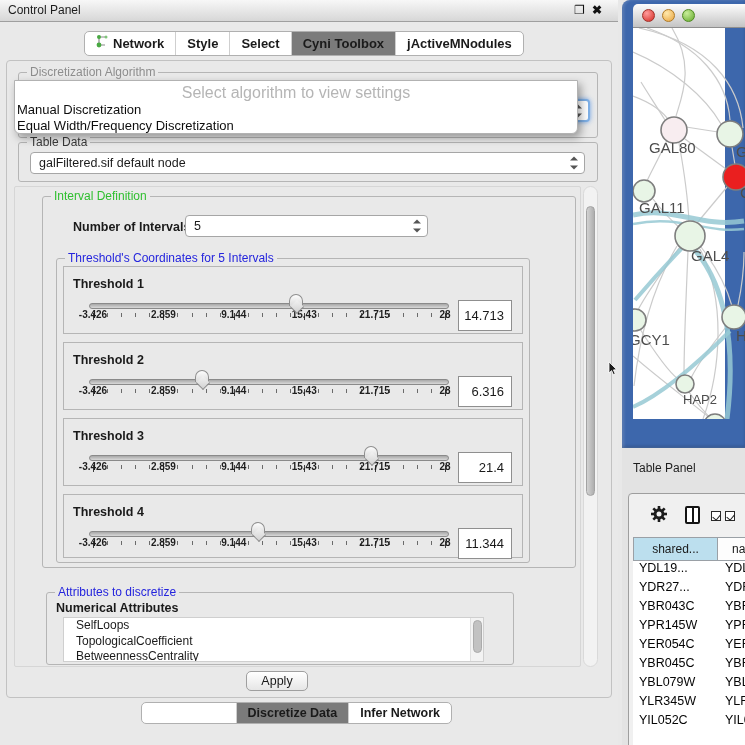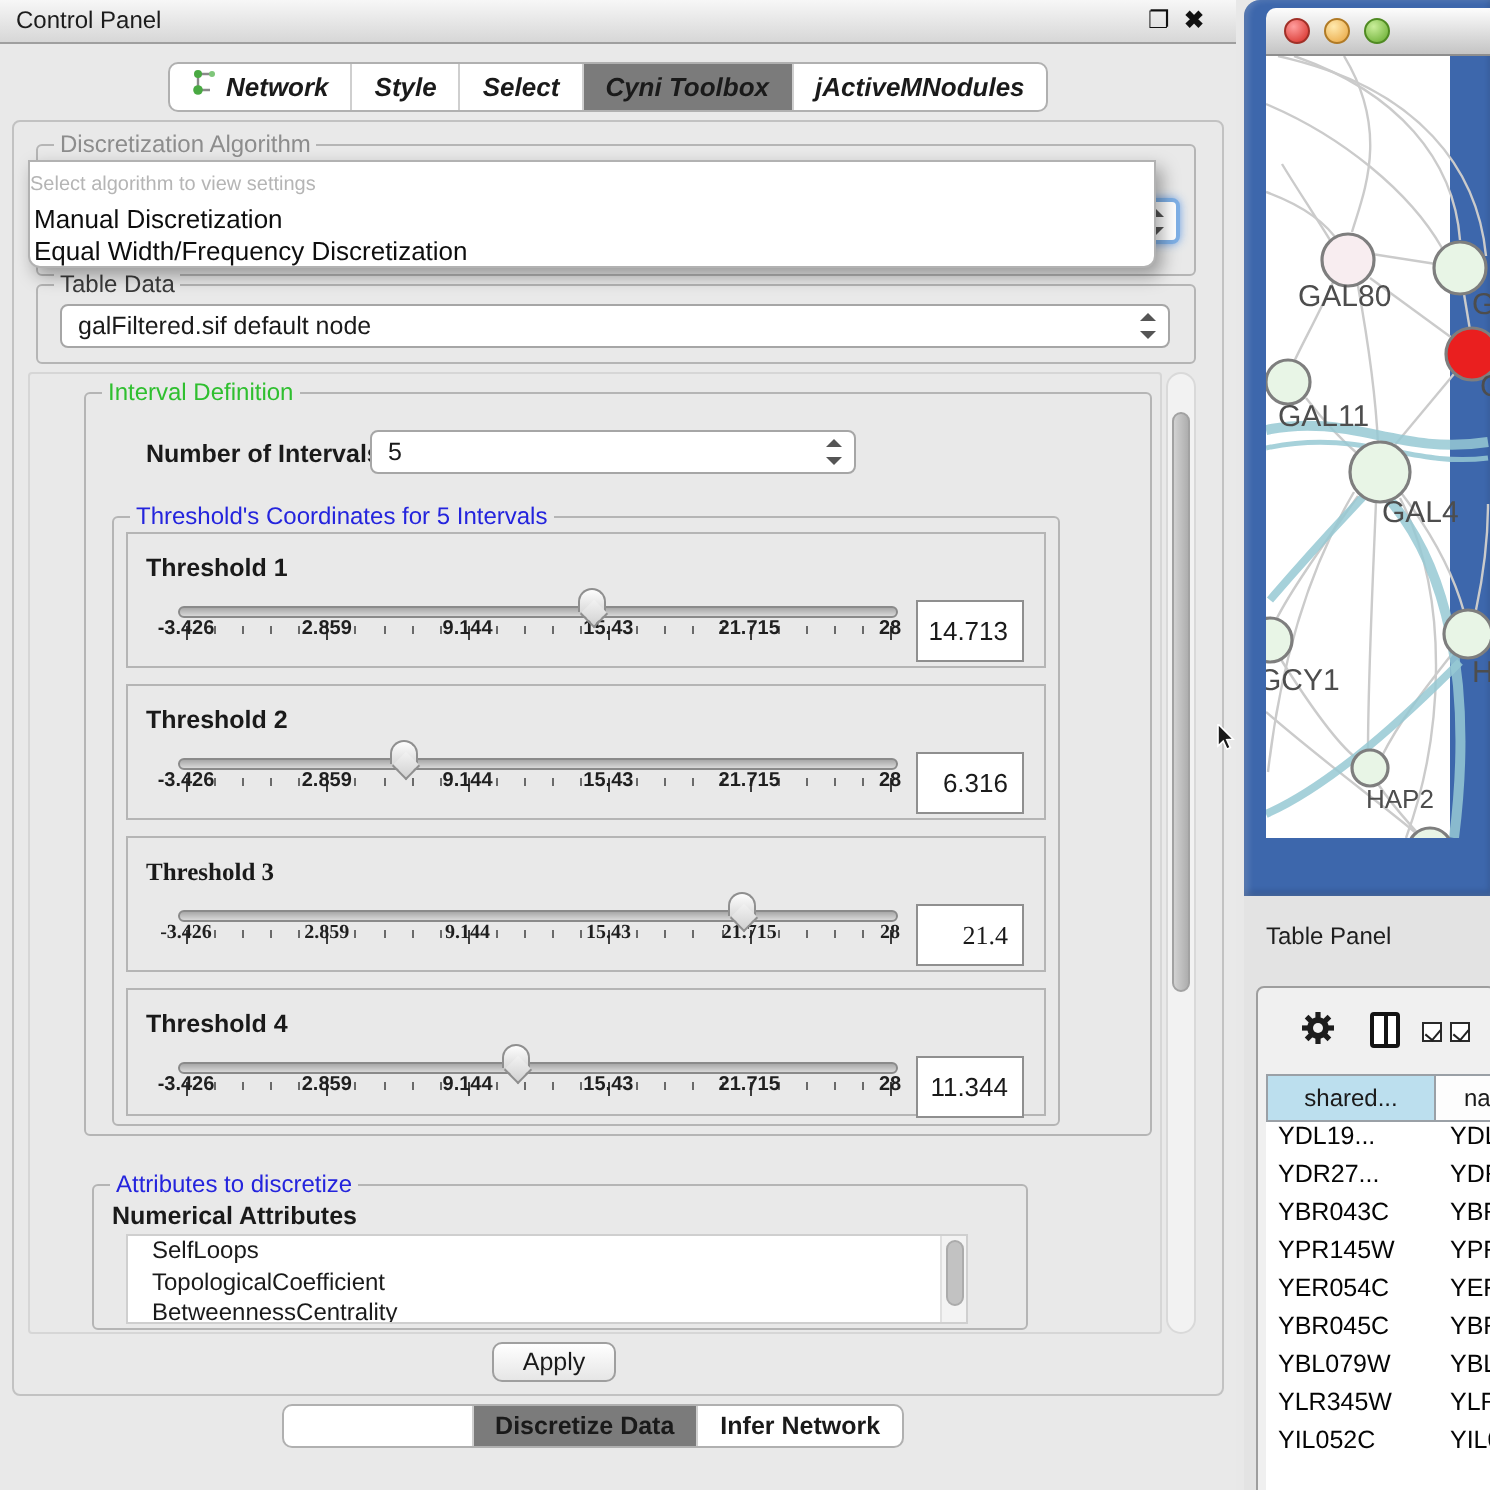--- a/index.html
+++ b/index.html
@@ -10,21 +10,21 @@
 
   
   #control-panel { left:0; top:0; width:618px; height:745px; background:#e9e9e9; }
   .titlebar { left:0; top:0; width:618px; height:22px;
     background:linear-gradient(#f7f7f7,#d7d7d7); border-bottom:1px solid #9f9f9f;
     font-size:12px; line-height:21px; padding-left:8px; color:#1c1c1c; }
   .tb-float { left:574px; top:3px; font-size:12px; color:#111; }
   .tb-close { left:592px; top:3px; font-size:12px; font-weight:bold; color:#111; }
 
   .tabbar { display:flex; background:#fff; border:1px solid #b0b0b0; border-radius:5px; overflow:hidden; }
-  #top-tabs { left:84px; top:31px; height:25px;font-style:italic; }
+  #top-tabs { left:84px; top:31px; height:25px; }
   #top-tabs .tab { padding:0 11px; line-height:23px; font-size:13px; font-weight:600; color:#1a1a1a;
     border-left:1px solid #cfcfcf; display:flex; align-items:center; gap:5px; }
   #top-tabs .tab:first-child { border-left:none; }
   .tab.selected { background:var(--tab_selected_bg,#7b7b7b); color:#e3e3e3; border-left-color:#6f6f6f; }
   #bottom-tabs { left:141px; top:702px; height:22px; }
   #bottom-tabs .tab { padding:0 11px; line-height:20px; font-size:12.5px; font-weight:700; color:#1a1a1a;
     border-left:1px solid #cfcfcf; }
   #bottom-tabs .tab:first-child { border-left:none;margin-top:32px; }
 
   .content-frame { left:6px; top:60px; width:606px; height:638px;
@@ -46,21 +46,21 @@
     border:4px solid transparent; border-top:4.5px solid #555; border-bottom:none; }
 
   
   #algo-combo { left:28px; top:99px; width:562px; height:23px; border:2px solid var(--focus_ring,#7fb0e6);
     box-shadow:0 0 5px rgba(90,150,230,.85); z-index:5; }
 
   
   #algo-popup { left:14px; top:80px; width:564px; height:54px; background:#fff;
     border:1px solid #b2b2b2; border-radius:0 0 6px 6px;
     box-shadow:3px 4px 9px rgba(0,0,0,.35); z-index:40; padding-top:3px; }
-  .popup-placeholder { text-align:left; color:#b5b5b5; font-size:10px; height:17px; line-height:17px; }
+  .popup-placeholder { text-align:center; color:#b5b5b5; font-size:16px; height:17px; line-height:17px; }
   .popup-item { font-size:13px; height:16px; line-height:16px; padding-left:2px; color:#0d0d0d; }
   .popup-item.bold { font-weight:normal; height:17px; line-height:17px; }
 
   
   .viewport-edge { left:14px; top:186px; width:567px; height:481px; border:1px solid #d6d6d6; border-radius:2px; }
   .vscroll { left:583px; top:186px; width:15px; height:481px; background:#f2f2f2;
     border:1px solid #d9d9d9; border-radius:8px; }
   .vthumb { position:absolute; left:2px; top:19px; width:9px; height:290px;
     background:linear-gradient(90deg,#d2d2d2,#aeaeae); border:1px solid #a2a2a2; border-radius:6px; }
 
@@ -293,21 +293,21 @@
     <div class="ticklabels">
         <span class="ticklabel" style="left: 0px;">-3.426</span>
         <span class="ticklabel" style="left: 70.4px;">2.859</span>
         <span class="ticklabel" style="left: 140.8px;">9.144</span>
         <span class="ticklabel" style="left: 211.2px;">15.43</span>
         <span class="ticklabel" style="left: 281.6px;">21.715</span>
         <span class="ticklabel" style="left: 352px;">28</span>
       </div>
     <div class="valbox">6.316</div>
   </div>
-  <div class="th-row" style="top:418px;font-family:Liberation Serif, serif;">
+  <div class="th-row" style="top:418px;">
     <div class="th-label">Threshold 3</div>
     <div class="track"></div>
     <div class="handle" style="left: 300.074px;"></div>
     <div class="ticks">
         <span class="tick major" style="left: 0px;"></span>
         <span class="tick" style="left: 14.08px;"></span>
         <span class="tick" style="left: 28.16px;"></span>
         <span class="tick" style="left: 42.24px;"></span>
         <span class="tick" style="left: 56.32px;"></span>
         <span class="tick major" style="left: 70.4px;"></span>

